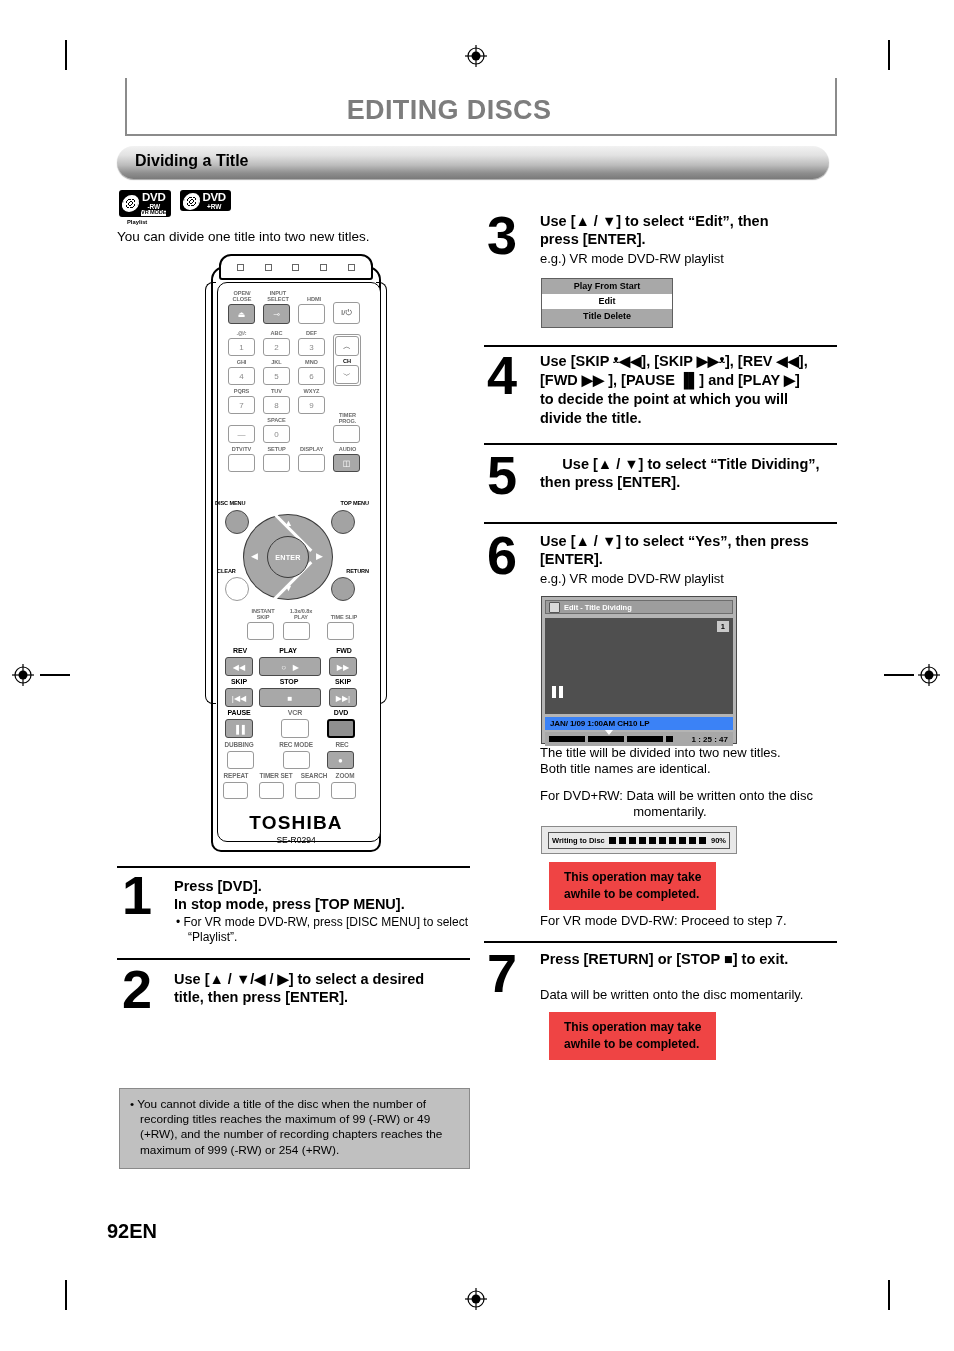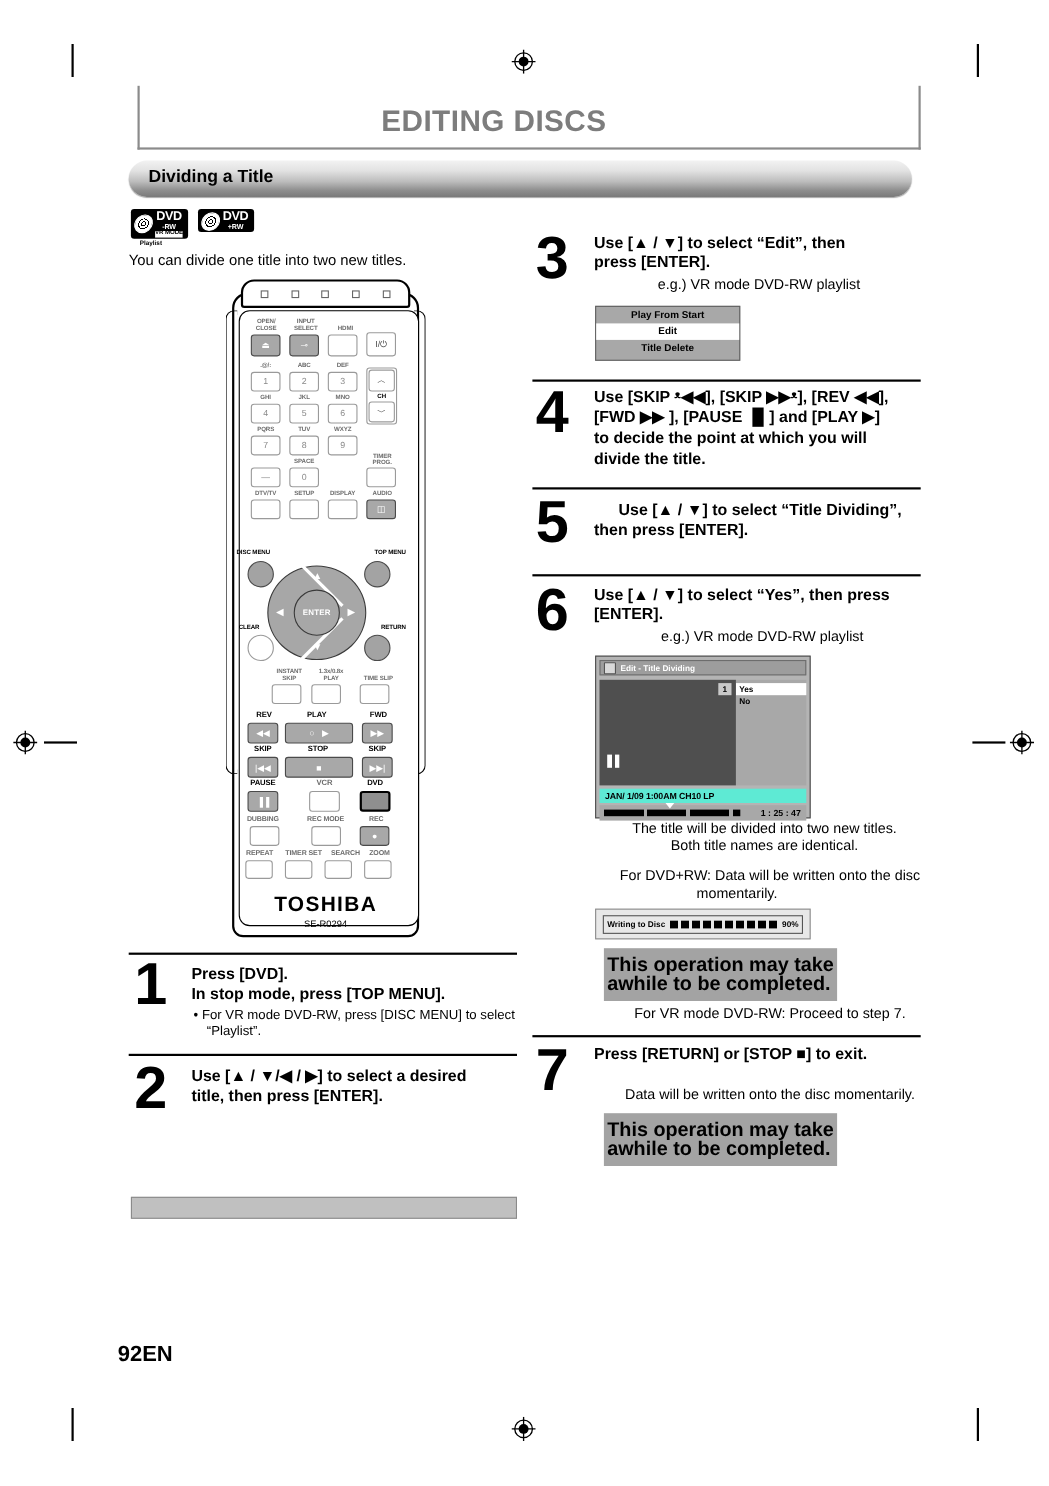--- a/index.html
+++ b/index.html
@@ -75,21 +75,21 @@
 
   .brand{position:absolute;left:0;right:0;top:560px;text-align:center;
     font-size:19px;font-weight:bold;letter-spacing:1.2px;}
   .model{position:absolute;left:0;right:0;top:583px;text-align:center;font-size:8.5px;}
 
   
   .rule{position:absolute;background:#000;height:2px;}
   .stepnum{position:absolute;font-size:54px;font-weight:bold;line-height:46px;
            font-family:"Liberation Sans",sans-serif;}
   .stephead{position:absolute;font-size:14.5px;font-weight:bold;line-height:18.5px;}
-  .stepsub{position:absolute;font-size:13px;line-height:16.5px;text-align:center;}
+  .stepsub{position:absolute;font-size:13px;line-height:16.5px;}
   .bullet{position:absolute;font-size:12px;line-height:15px;}
 
   
   .osd3{position:absolute;left:541px;top:278px;width:132px;height:50px;background:#a8a8a8;border:1.5px solid #5f5f5f;box-sizing:border-box;}
   .osd3 div{font-size:9px;font-weight:bold;text-align:center;line-height:15px;}
   .osd3 .hl{background:#fff;}
 
   
   .osd6{position:absolute;left:541px;top:596px;width:196px;height:148px;
         background:#b4b4b4;border:1.4px solid #4a4a4a;box-sizing:border-box;padding:3px;}
@@ -99,41 +99,41 @@
   .osd6 .bar b{font-size:7.5px;color:#fff;}
   .osd6 .body{display:flex;margin-top:4px;height:96px;}
   .osd6 .vid{flex:1;background:#4f4f4f;position:relative;}
   .osd6 .vid .num{position:absolute;right:4px;top:3px;background:#c9c9c9;color:#000;
      font-size:7.5px;font-weight:bold;padding:1px 4px;}
   .osd6 .vid .pause{position:absolute;left:7px;bottom:16px;width:11px;height:12px;
      background:linear-gradient(to right,#fff 0 38%,transparent 38% 62%,#fff 62% 100%);}
   .osd6 .side{width:64px;background:#a8a8a8;padding:3px 0 0 0;}
   .osd6 .side div{font-size:7.5px;font-weight:bold;padding:0 3px;line-height:11px;}
   .osd6 .side .hl{background:#fff;}
-  .osd6 .info{margin-top:3px;height:13px;background:#5eead4;font-size:8px;font-weight:bold;
+  .osd6 .info{margin-top:3px;height:13px;background:#3b82f6;font-size:8px;font-weight:bold;
      display:flex;align-items:center;padding-left:5px;letter-spacing:-.1px;}
   .osd6 .prog{margin-top:2px;height:14px;background:#a8a8a8;position:relative;display:flex;align-items:center;}
   .osd6 .prog .track{margin-left:4px;width:124px;height:6px;
      background:repeating-linear-gradient(to right,#000 0 36px,#a8a8a8 36px 39px);position:relative;}
   .osd6 .prog .mk{position:absolute;left:56px;top:-6px;width:0;height:0;
      border-left:4px solid transparent;border-right:4px solid transparent;border-top:5px solid #fff;}
   .osd6 .prog .t{position:absolute;right:5px;font-size:8px;font-weight:bold;}
 
   
   .wtd{position:absolute;left:541px;top:826px;width:196px;height:28px;background:#e8e8e8;
     border:1.3px solid #8a8a8a;box-sizing:border-box;display:flex;align-items:center;padding:0 6px;}
   .wtd .box{flex:1;height:15px;border:1px solid #555;background:#e8e8e8;display:flex;
     align-items:center;padding:0 3px;gap:4px;}
   .wtd .box b{font-size:7.5px;}
   .wtd .box .pb{flex:1;height:7px;
     background:repeating-linear-gradient(to right,#000 0 7px,#e8e8e8 7px 10px);}
   .wtd .box .pct{font-size:7.5px;font-weight:bold;}
 
-  .callout{position:absolute;background:#a3a3a3;padding:7px 3px;
-    font-size:18px;font-weight:bold;line-height:17px;}
+  .callout{position:absolute;background:#ef4444;padding:7px 15px;
+    font-size:12px;font-weight:bold;line-height:17px;}
 
   
   .note{position:absolute;left:119px;top:1088px;width:351px;background:#c0c0c0;
         border:1.5px solid #8a8a8a;box-sizing:border-box;padding:8px 10px 10px 10px;}
   .note .h{font-size:14px;font-weight:bold;font-style:italic;margin-bottom:2px;}
   .note .b{font-size:11.8px;line-height:15.2px;padding-left:10px;text-indent:-10px;}
 
   .footer{position:absolute;left:107px;top:1220px;font-size:20px;font-weight:bold;}
   .footer .en{}
 </style>
@@ -401,20 +401,21 @@
 <div class="stephead" style="left:174px;top:877px;width:290px;">Press [DVD].</div>
 <div class="stephead" style="left:174px;top:895px;width:300px;">In stop mode, press [TOP MENU].</div>
 <div class="bullet" style="left:176px;top:915px;width:286px;padding-left:12px;text-indent:-12px;">• For VR mode DVD-RW, press [DISC MENU] to select “Playlist”.</div>
 
 <div class="rule" style="left:117px;top:958px;width:353px;"></div>
 <div class="stepnum" style="left:122px;top:966px;">2</div>
 <div class="stephead" style="left:174px;top:970px;width:300px;">Use [▲ / ▼/◀ / ▶] to select a desired</div>
 <div class="stephead" style="left:174px;top:988px;width:300px;">title, then press [ENTER].</div>
 
 <div class="note">
+  <div class="b">• You cannot divide a title of the disc when the number of recording titles reaches the maximum of 99 (-RW) or 49 (+RW), and the number of recording chapters reaches the maximum of 999 (-RW) or 254 (+RW).</div>
 </div>
 
 <div class="footer">
   <span>92</span><span class="en">EN</span>
 </div>
 
 <div class="stepnum" style="left:487px;top:212px;">3</div>
 <div class="stephead" style="left:540px;top:212px;width:300px;">Use [▲ / ▼] to select “Edit”, then</div>
 <div class="stephead" style="left:540px;top:230px;width:300px;">press [ENTER].</div>
 <div class="stepsub" style="left:540px;top:251px;width:300px;">e.g.) VR mode DVD-RW playlist</div>
@@ -446,24 +447,20 @@
 <div class="osd6">
   <div class="bar">
     <div class="ic"></div>
     <b>Edit - Title Dividing</b>
   </div>
   <div class="body">
     <div class="vid">
       <div class="num">1</div>
       <div class="pause"></div>
     </div>
-    <div class="side">
-      <div class="hl">Yes</div>
-      <div>No</div>
-    </div>
   </div>
   <div class="info">JAN/ 1/09 1:00AM CH10   LP</div>
   <div class="prog">
     <div class="track">
       <div class="mk"></div>
     </div>
     <div class="t">1 : 25 : 47</div>
   </div>
 </div>
 

